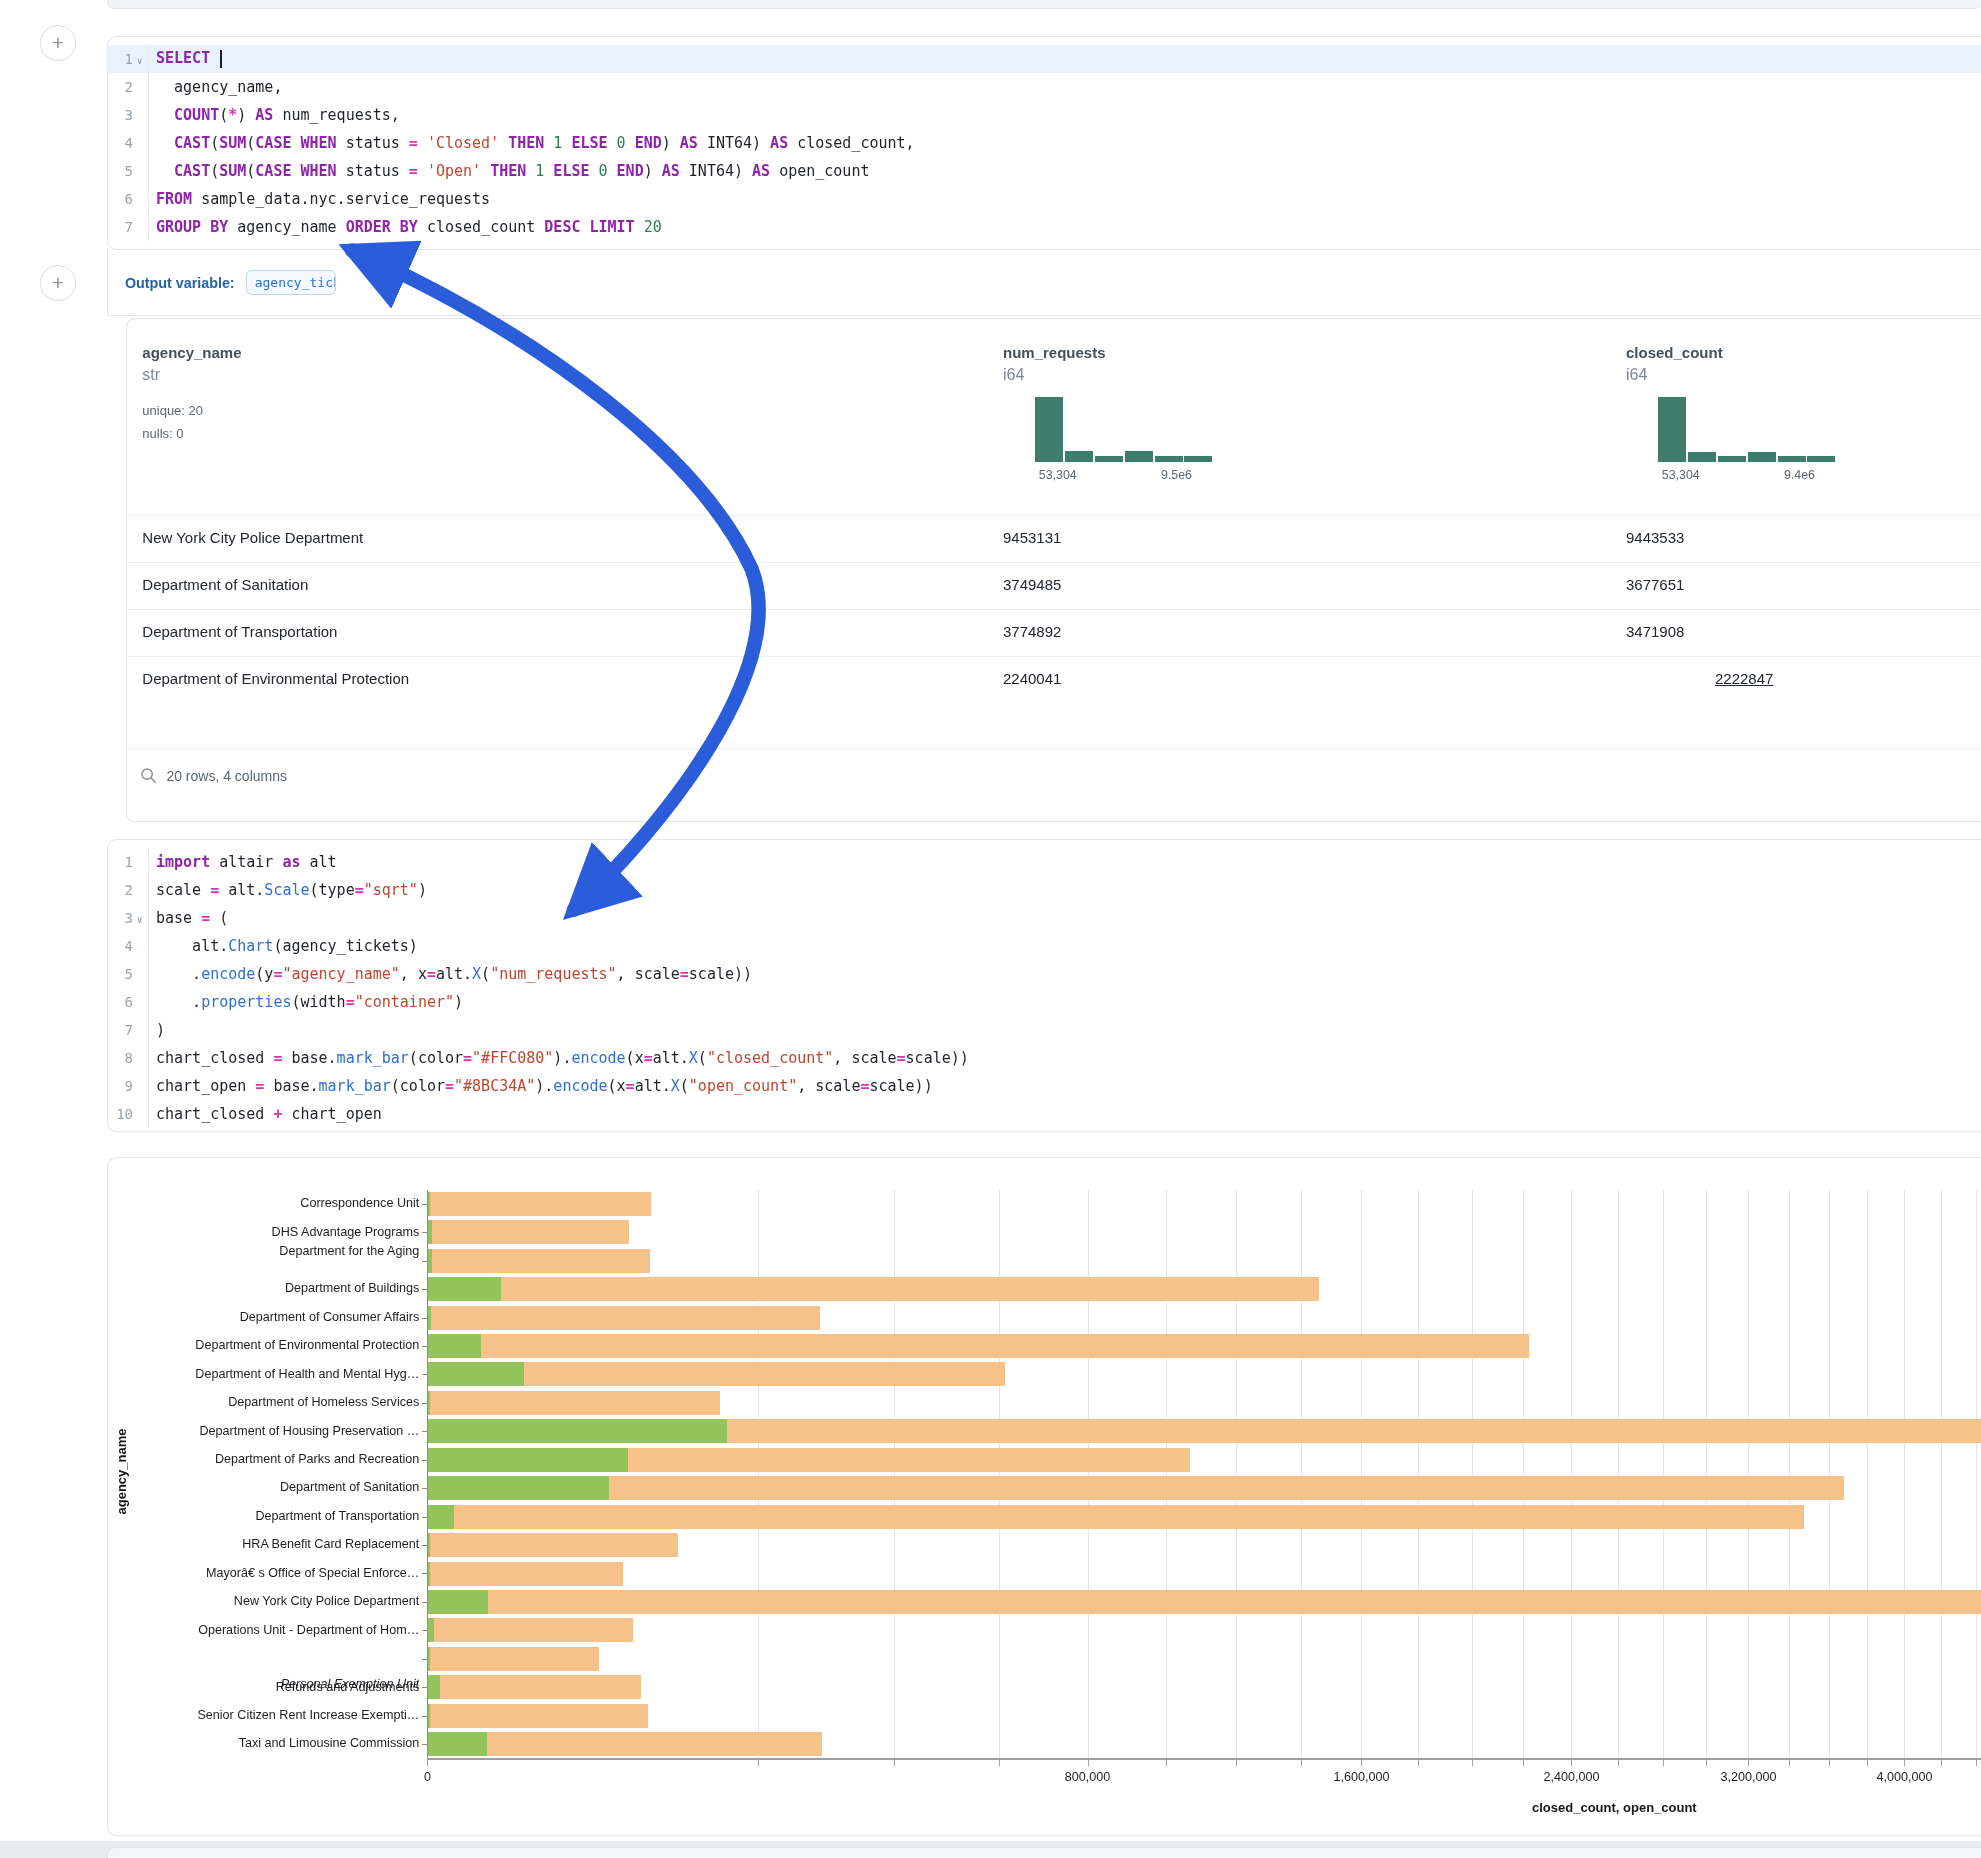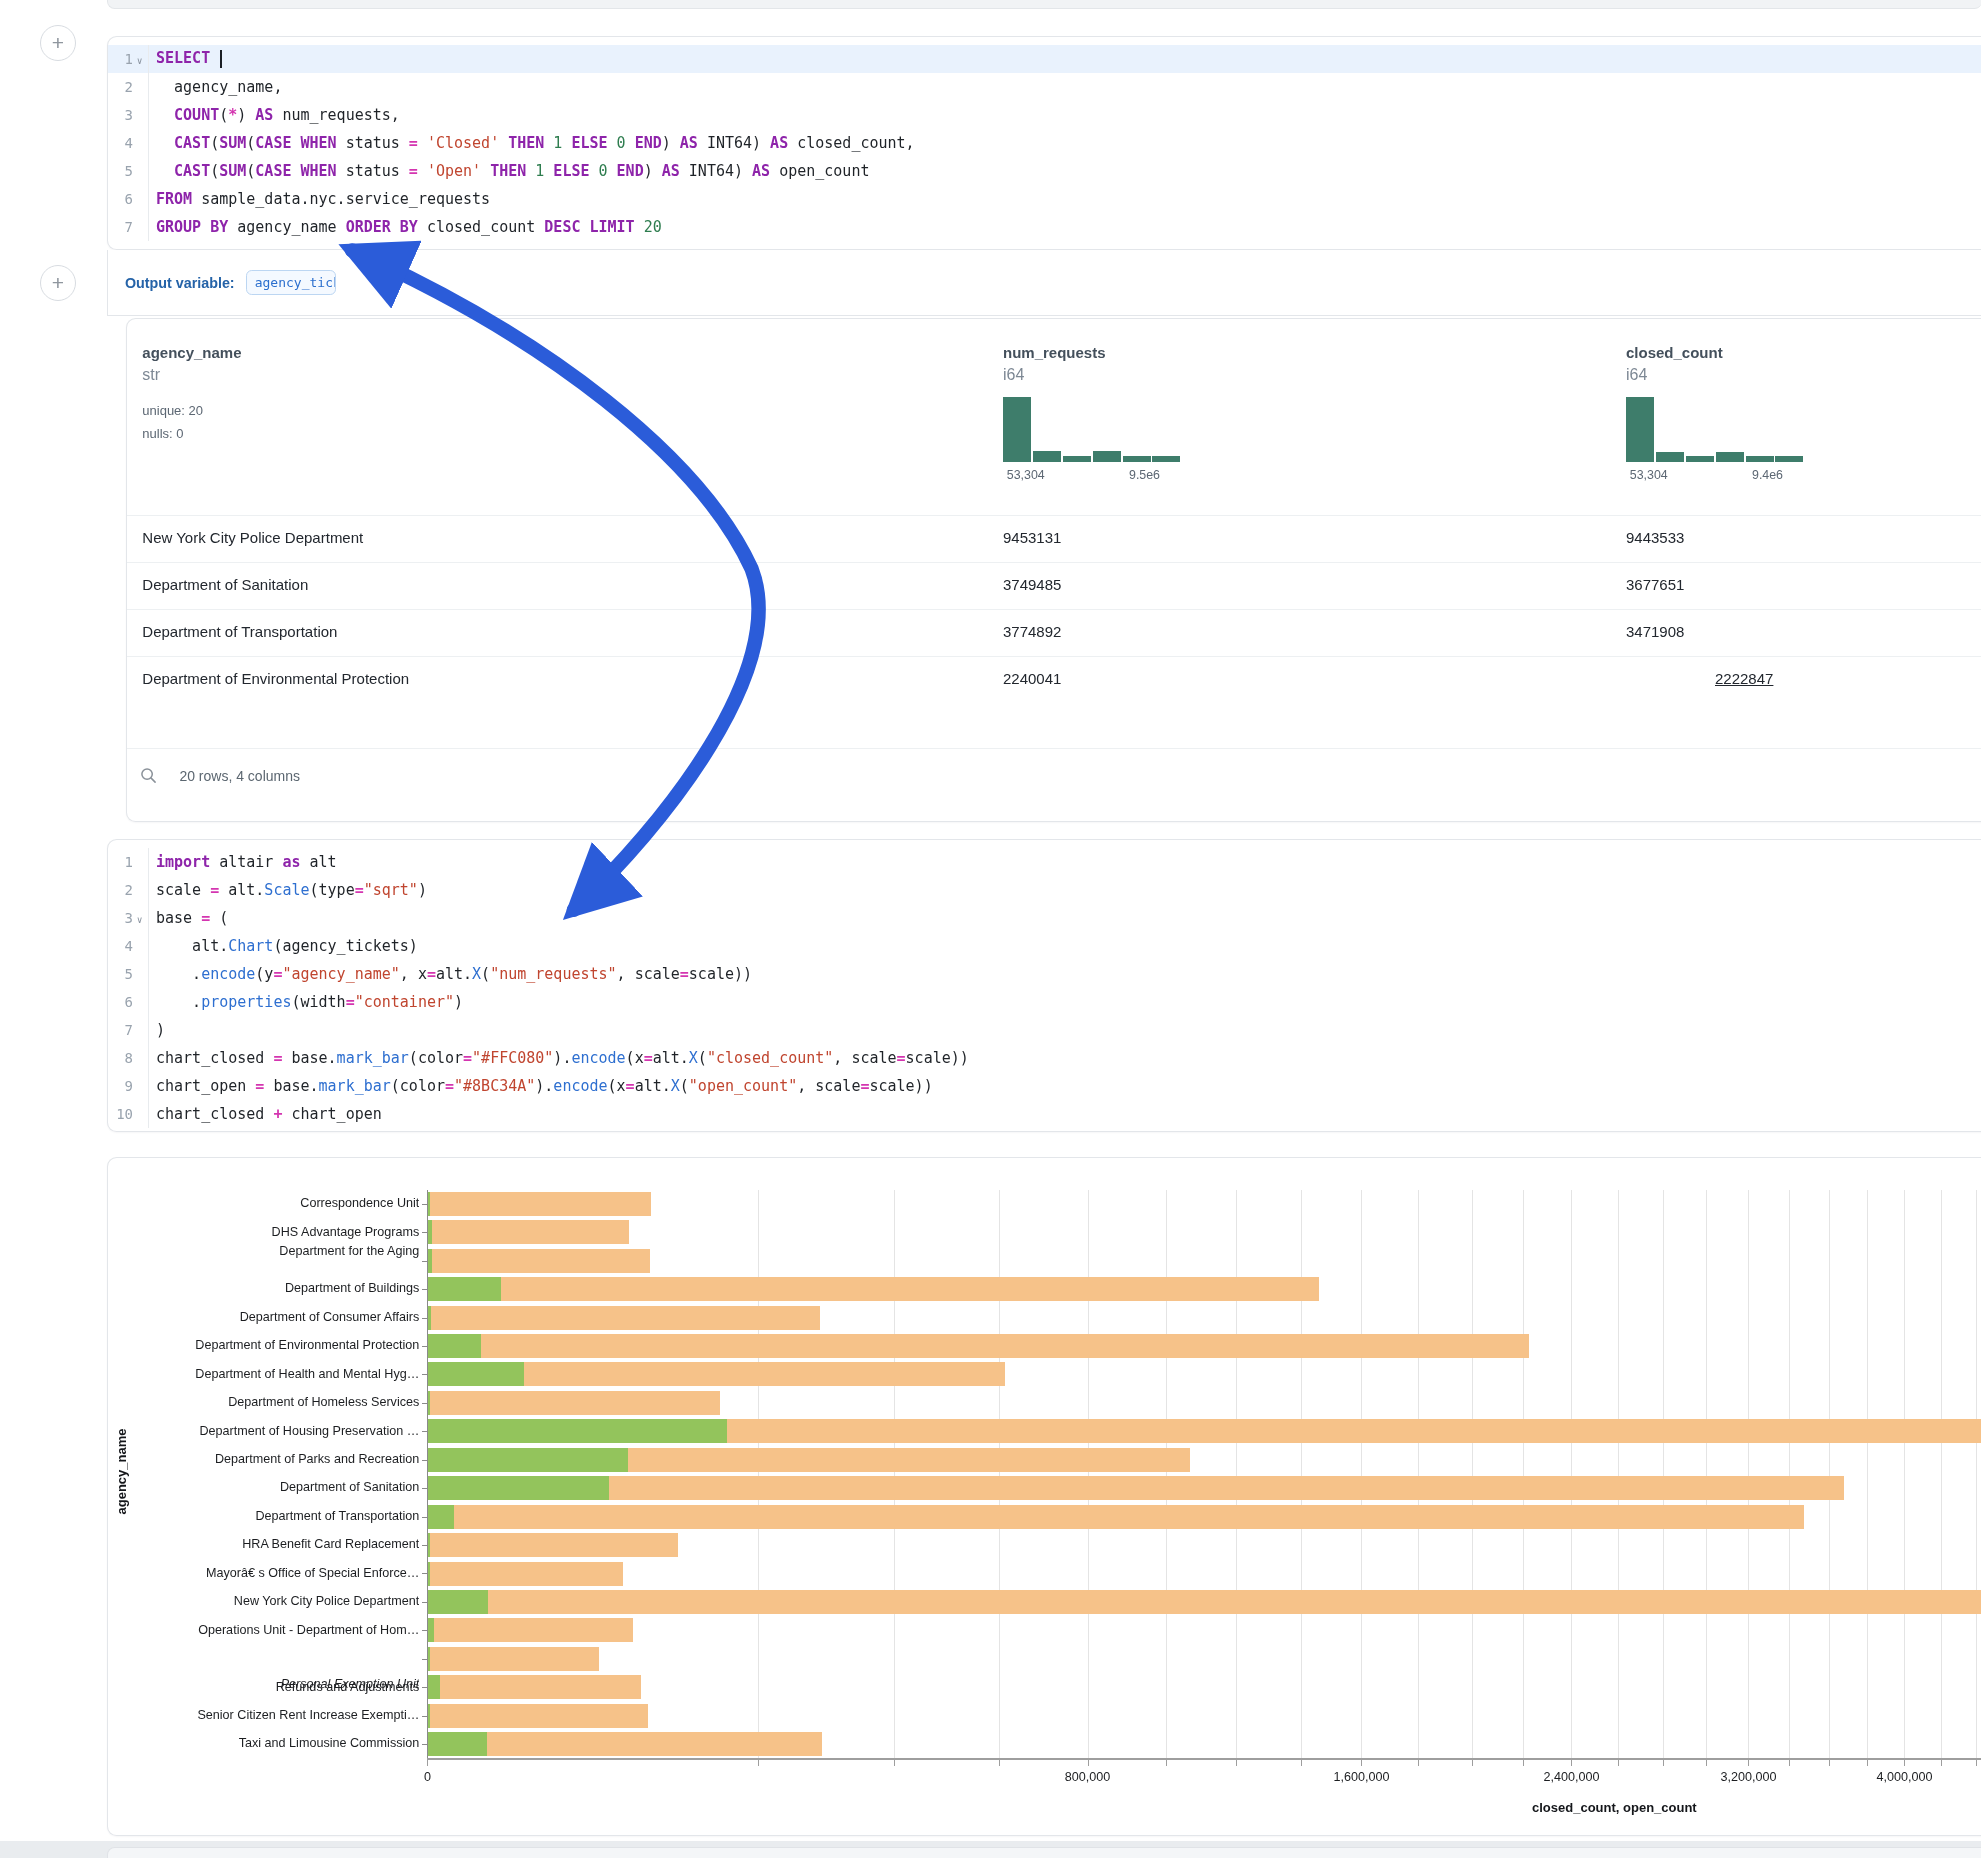--- a/index.html
+++ b/index.html
@@ -37,29 +37,29 @@
   .outvar-row { position:absolute; left:107px; top:250px; right:0; height:66px; background:#fff; border:1px solid #e3e6ea; border-top:none; border-right:none; display:flex; align-items:center; padding-left:17px; }
   .outvar-label { color:#2563a8; font-weight:bold; font-size:14.3px; }
   .outvar-pill { margin-left:11.5px; border:1px solid #bcd6f2; background:#f4f9ff; color:#2b6fce; border-radius:5.7px; padding:3.8px 7.6px; font-size:13px; font-family:"DejaVu Sans Mono", monospace; max-width:90px; overflow:hidden; white-space:nowrap; cursor:pointer; }
 
   
   .tbl-card { left:126px; top:318px; right:0; height:504px; overflow:hidden; }
   .col-head { position:absolute; top:25px; }
   .col-name { font-size:15px; font-weight:bold; color:#44505c; }
   .col-type { font-size:16px; color:#7d8894; margin-top:4.8px; }
   .col-stats { position:absolute; top:80px; font-size:13px; color:#5c6773; line-height:23px; }
-  .hist { position:absolute; top:78px; width:178px; height:84px; }
+  .hist { position:absolute; top:78px; width:178px; height:84px;margin-left:32px; }
   .hist .hbars { position:absolute; left:0; right:0; top:0; height:65px; display:flex; align-items:flex-end; gap:1.9px; }
   .hist .hbar { width:28px; background:#3e7d6b; }
   .hist .hmin { position:absolute; left:3.8px; top:71px; font-size:12.4px; color:#5c6773; }
   .hist .hmax { position:absolute; left:126px; top:71px; font-size:12.4px; color:#5c6773; }
   .tbl-rows { position:absolute; left:0; right:0; top:196px; }
   .trow { position:relative; height:47px; border-top:1px solid #edf0f2; cursor:pointer; }
   .trow span { position:absolute; top:13.4px; font-size:15px; color:#22272e; white-space:nowrap; }
-  .tbl-footer { position:absolute; left:0; right:0; top:429px; height:75px; border-top:1px solid #edf0f2; display:flex; align-items:flex-start; padding:19px 0 0 13.4px; gap:22px; color:#5b6670; font-size:14px; }
+  .tbl-footer { position:absolute; left:0; right:0; top:429px; height:75px; border-top:1px solid #edf0f2; display:flex; align-items:flex-start; padding:19px 0 0 13.4px; gap:9px; color:#5b6670; font-size:14px; }
 
   
   .chart-card { left:107px; top:1157px; right:0; height:679px; overflow:hidden; }
   .plot { position:absolute; left:0; top:0; right:0; bottom:0; }
   .gridline { position:absolute; top:32px; width:1px; height:569px; background:#e4e4e4; }
   .yaxis-line { position:absolute; left:319px; top:32px; width:1px; height:569px; background:#8a8a8a; }
   .xaxis-line { position:absolute; left:319px; top:600px; right:0; height:1.9px; background:#9e9e9e; }
   .bar { position:absolute; height:24px; }
   .ylab { position:absolute; width:296px; text-align:right; font-size:12.6px; color:#1c1e21; white-space:nowrap; overflow:hidden; }
   .ytick { position:absolute; left:314px; width:4.8px; height:1px; background:#8a8a8a; }

